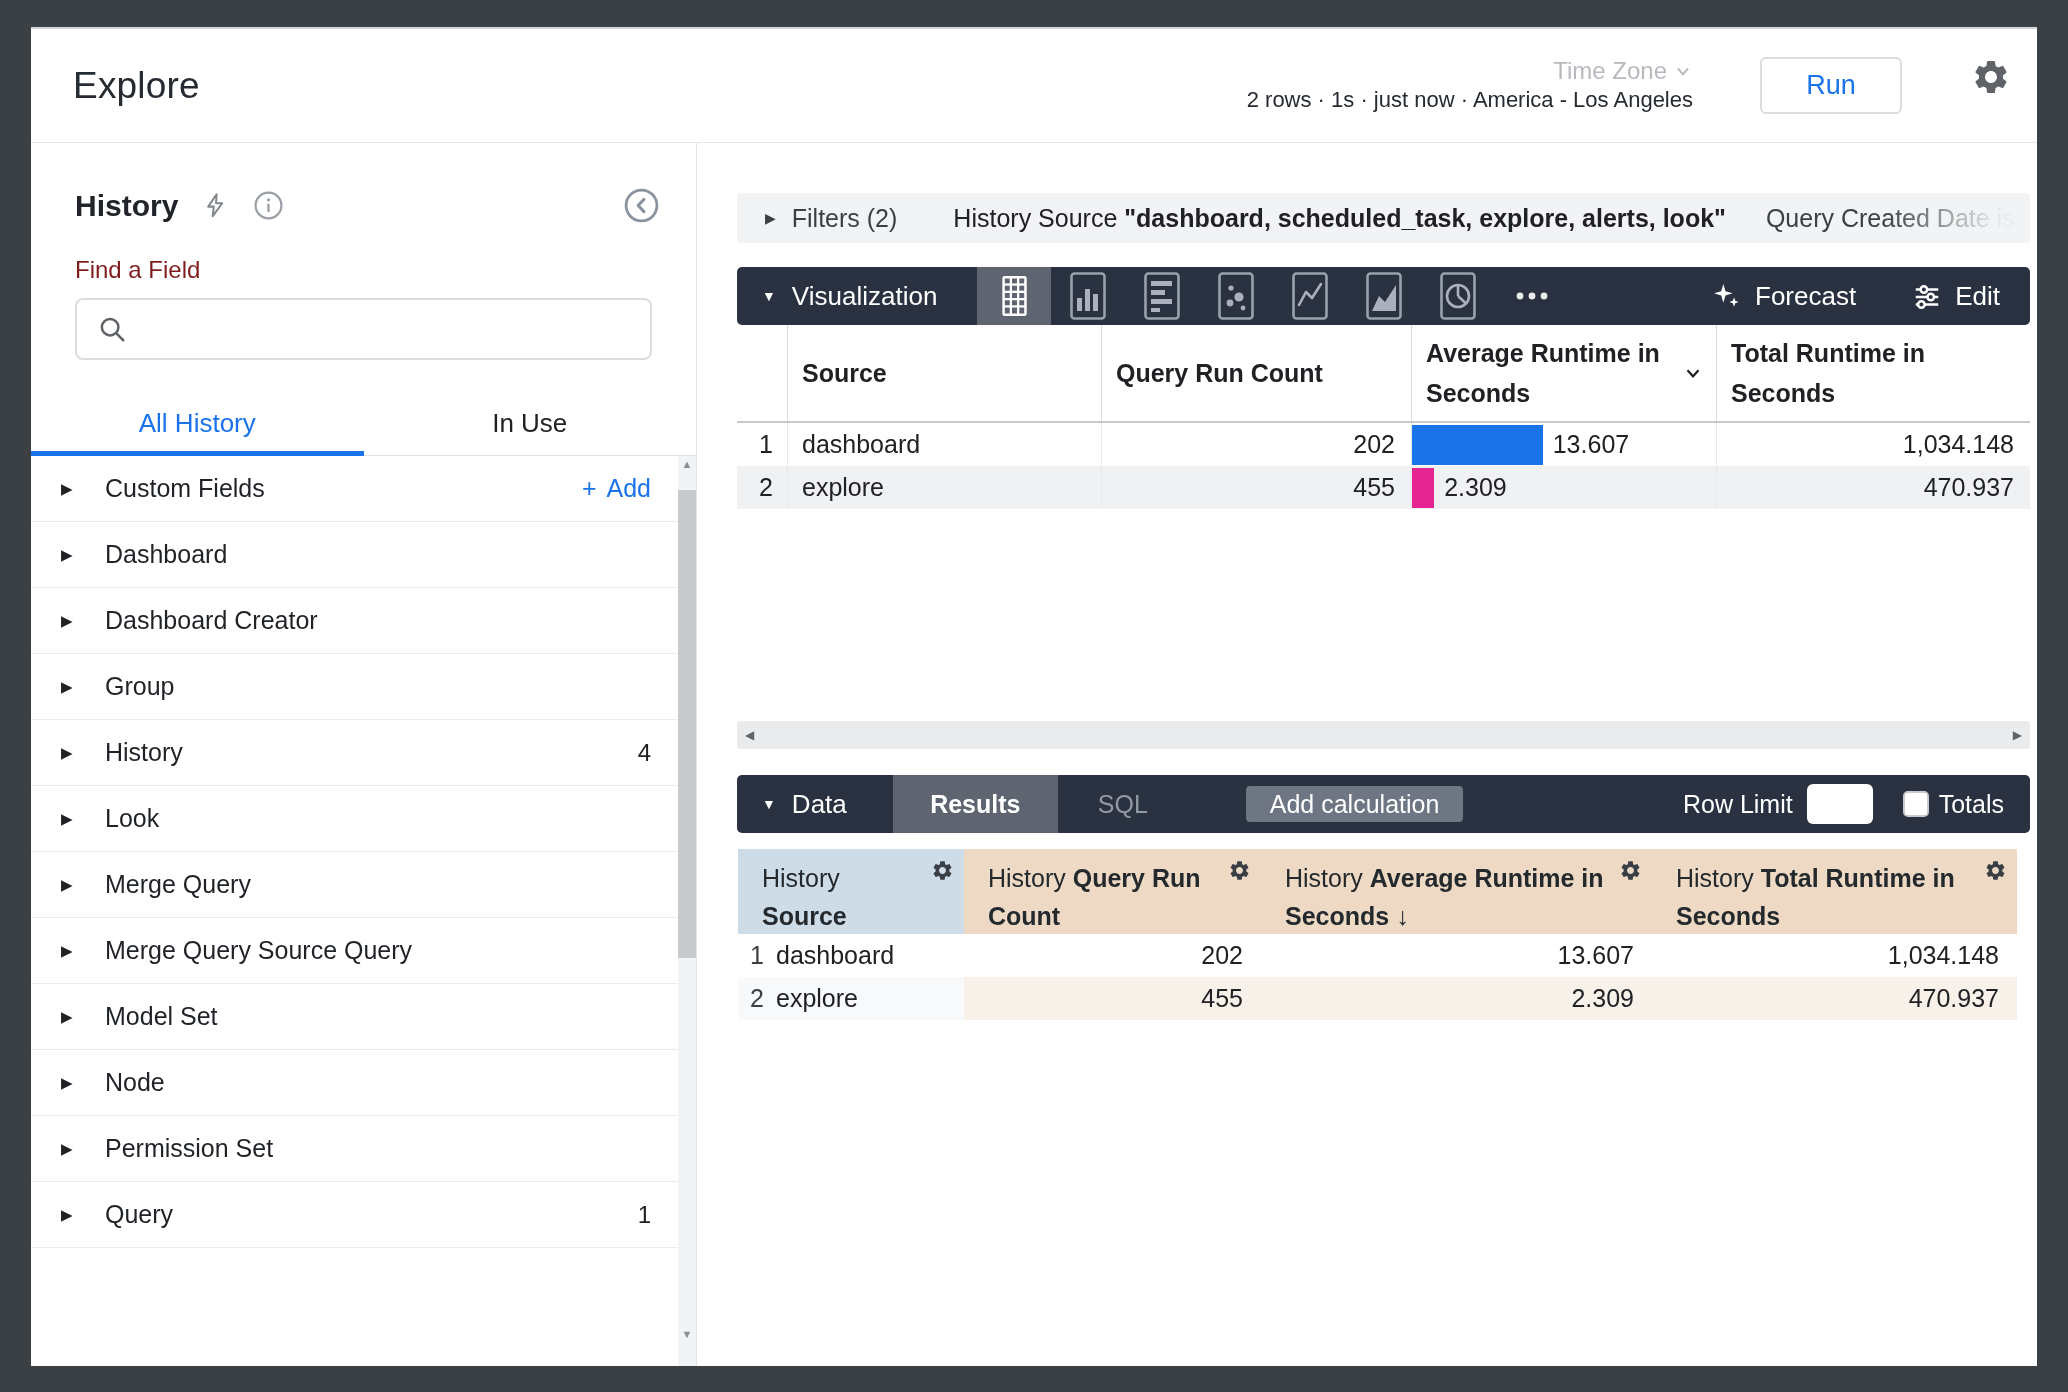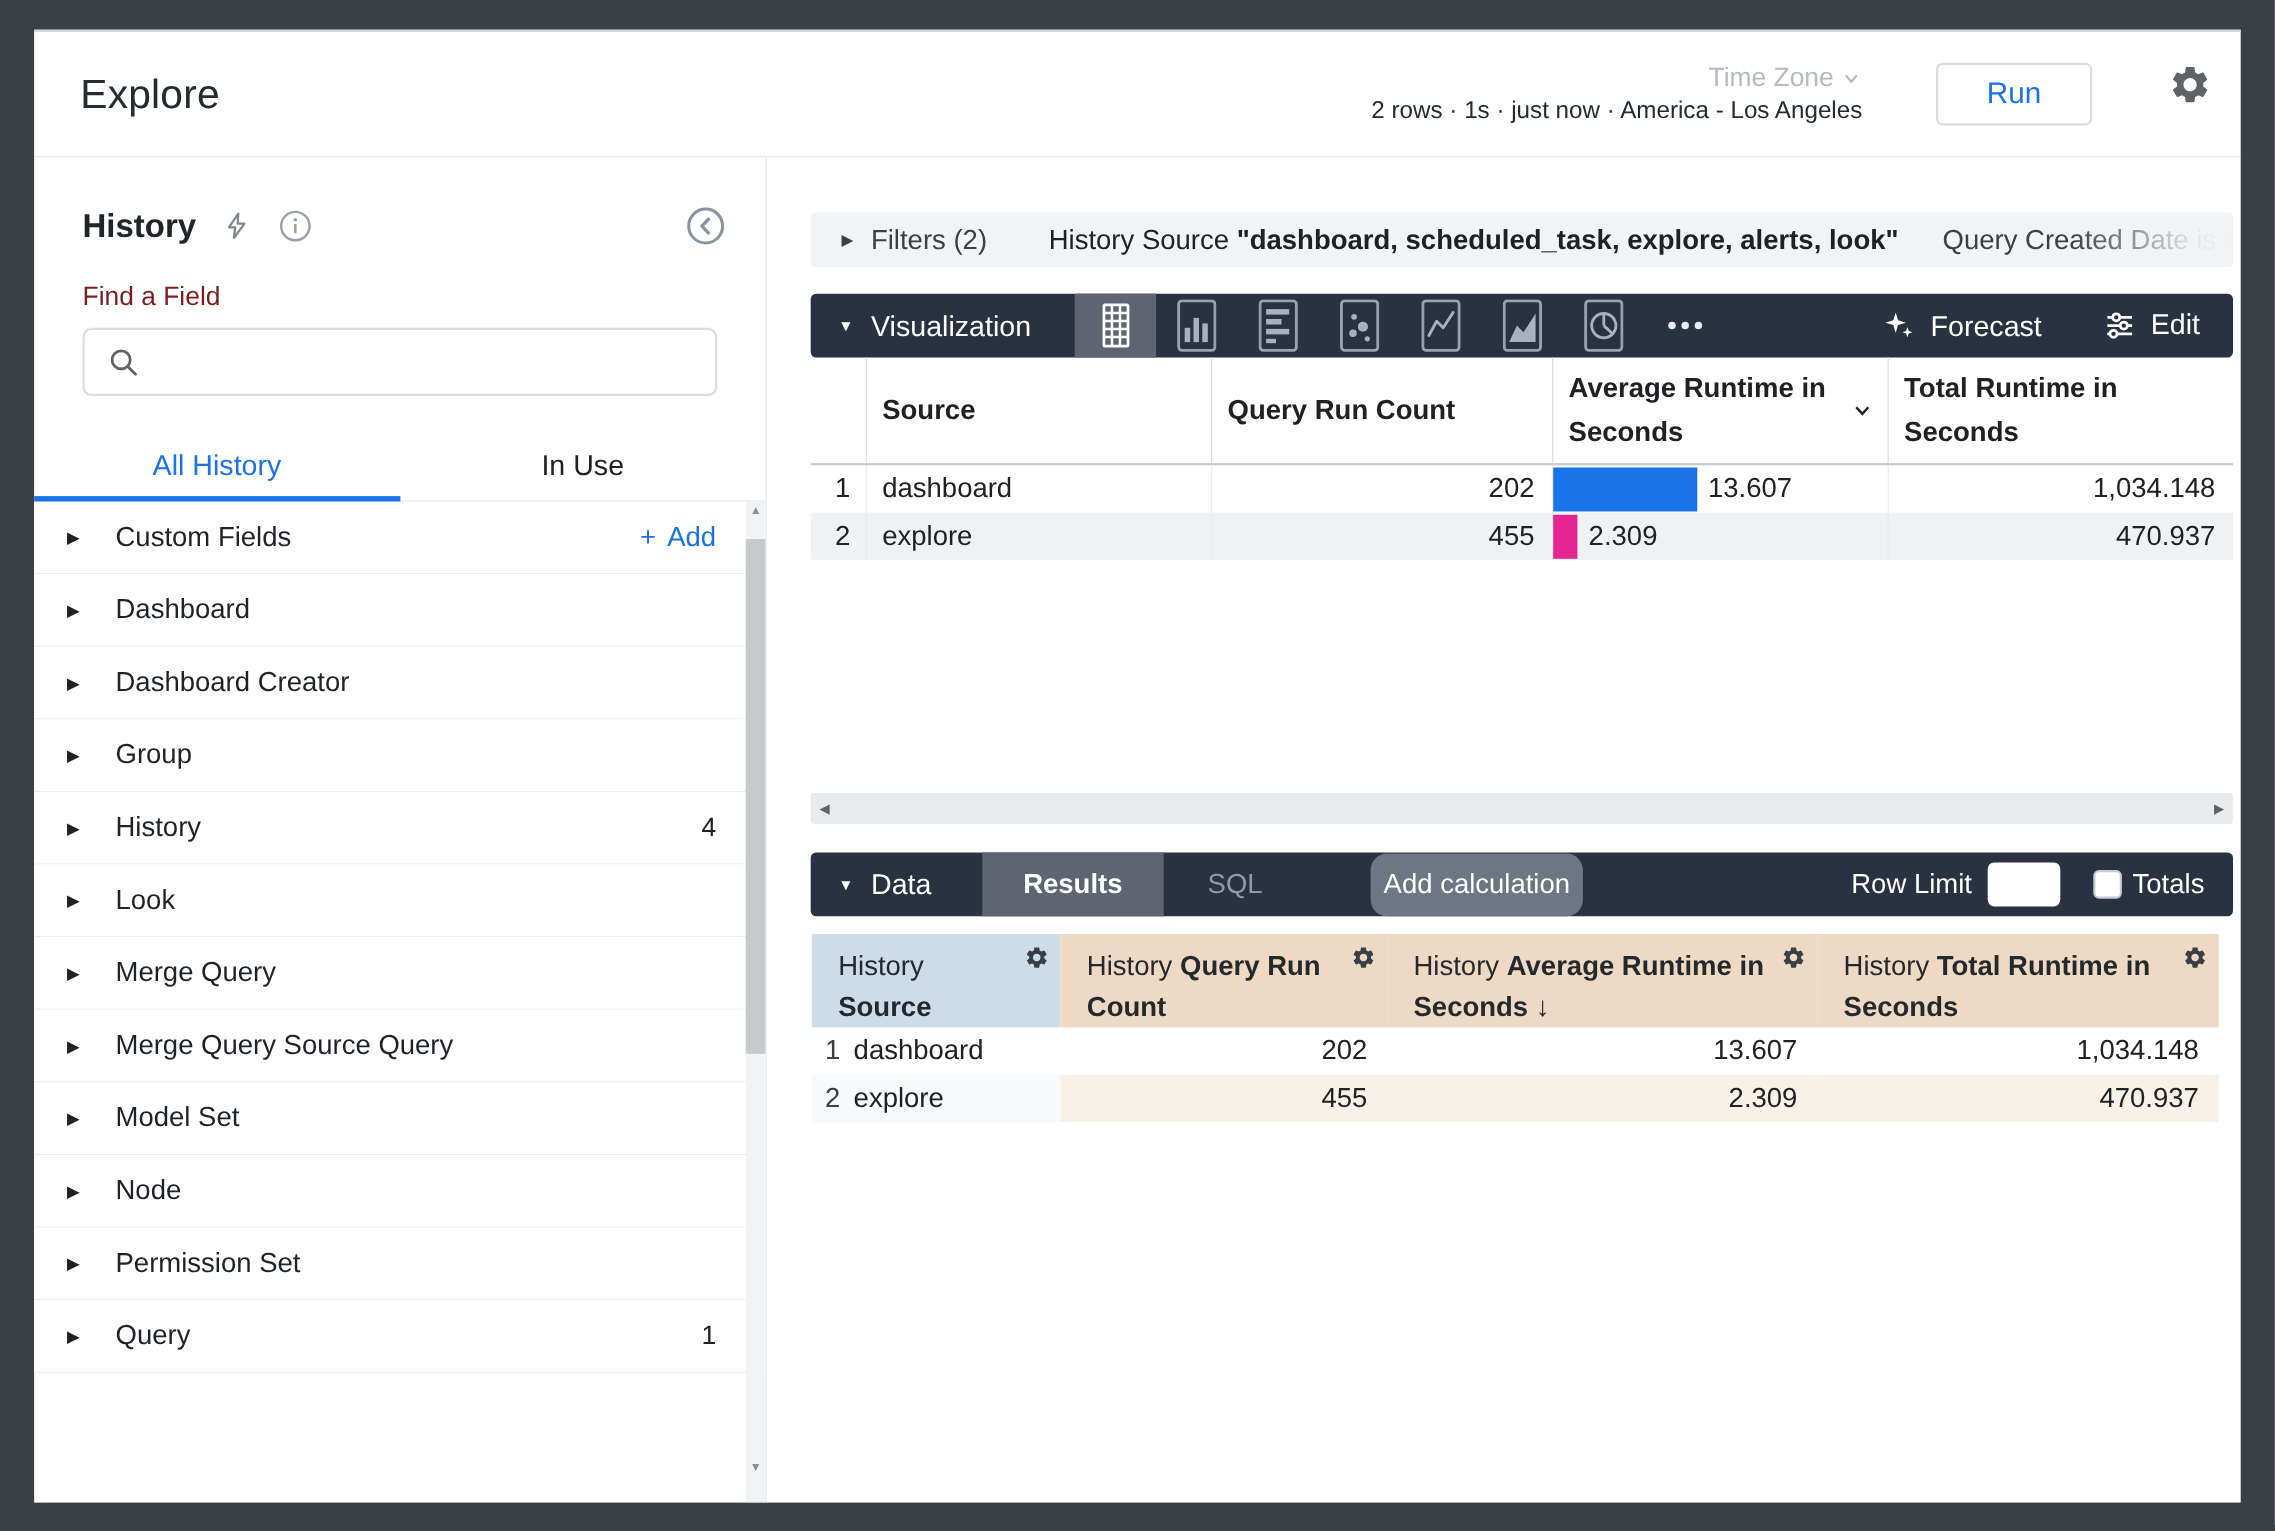--- a/index.html
+++ b/index.html
@@ -53,21 +53,21 @@
   .filter2 { margin-left:40px; color:#3c4043; white-space:nowrap; flex:1; overflow:hidden; position:relative; cursor:pointer; }
   .filter2::after { content:""; position:absolute; top:0; right:0; bottom:0; width:55%; background:linear-gradient(90deg, rgba(242,243,244,0) 0%, rgba(242,243,244,.92) 75%, #f2f3f4 100%); }
 
   .viz-bar, .data-bar { height:58px; background:#2a3140; border-radius:5px; display:flex; align-items:center; color:#fff; }
   .viz-bar { margin-top:24px; padding-left:25px; }
   .bar-caret { font-size:14px; color:#fff; cursor:pointer; }
   .bar-title { margin-left:16px; font-size:26px; }
   .viz-icons { display:flex; margin-left:40px; height:100%; }
   .viz-ic { width:74px; height:100%; display:flex; align-items:center; justify-content:center; cursor:pointer; }
   .viz-ic.sel { background:#5e6570; }
-  .viz-right { margin-left:auto; display:flex; align-items:flex-start; gap:56px; padding-right:30px; }
+  .viz-right { margin-left:auto; display:flex; align-items:flex-end; gap:56px; padding-right:30px; }
   .viz-act { display:flex; align-items:center; gap:13px; font-size:26px; cursor:pointer; }
 
   
   .vt { width:1293px; }
   .vt-hrow { display:grid; grid-template-columns:50px 314px 310px 305px 1fr; border-bottom:2px solid #c6cacd; }
   .vt-h { min-height:93px; display:flex; align-items:center; font-weight:700; font-size:25px; color:#202124; line-height:40px; padding:8px 40px 8px 14px; border-left:1px solid #d9dcdf; position:relative; cursor:pointer; }
   .vt-h.gut { border-left:none; cursor:default; }
   .vt-h .sortchev { position:absolute; right:12px; top:50%; transform:translateY(-50%); }
   .vt-row { display:grid; grid-template-columns:50px 314px 310px 305px 1fr; height:43px; font-size:25px; }
   .vt-row.alt { background:#eff1f2; }
@@ -81,21 +81,21 @@
 
   .vt-space { height:212px; }
   .hscroll { height:28px; background:#eaebec; border-radius:3px; display:flex; align-items:center; justify-content:space-between; padding:0 8px; color:#5f6368; }
   .hs-arrow { font-size:12px; cursor:pointer; }
 
   
   .data-bar { margin-top:26px; padding-left:25px; }
   .db-tab { height:100%; display:flex; align-items:center; justify-content:center; font-size:25px; cursor:pointer; }
   .db-results { width:165px; margin-left:46px; background:#5e6570; font-weight:700; }
   .db-sql { width:130px; color:#9199a3; }
-  .db-addcalc { margin-left:58px; height:57px; padding:0 12px; background:#6e7683; border-radius:15px; font-size:25px; display:flex; align-items:center; cursor:pointer; }
+  .db-addcalc { margin-left:58px; height:36px; padding:0 24px; background:#6e7683; border-radius:4px; font-size:25px; display:flex; align-items:center; cursor:pointer; }
   .db-right { margin-left:auto; display:flex; align-items:center; padding-right:26px; }
   .db-rowlimit { font-size:25px; }
   .db-input { width:66px; height:40px; margin-left:14px; border:none; border-radius:6px; background:#fff; font-size:24px; text-align:center; outline:none; font-family:inherit; }
   .db-check { width:26px; height:26px; background:#fff; border:2px solid #c8ccd0; border-radius:5px; margin-left:30px; cursor:pointer; }
   .db-totals { font-size:25px; margin-left:10px; }
 
   
   .dt { width:1279px; margin-top:16px; margin-left:1px; }
   .dt-hrow { display:grid; grid-template-columns:226px 297px 391px 365px; }
   .dt-h { height:85px; padding:10px 44px 10px 24px; font-size:25px; line-height:38px; position:relative; color:#24292e; cursor:pointer; }

